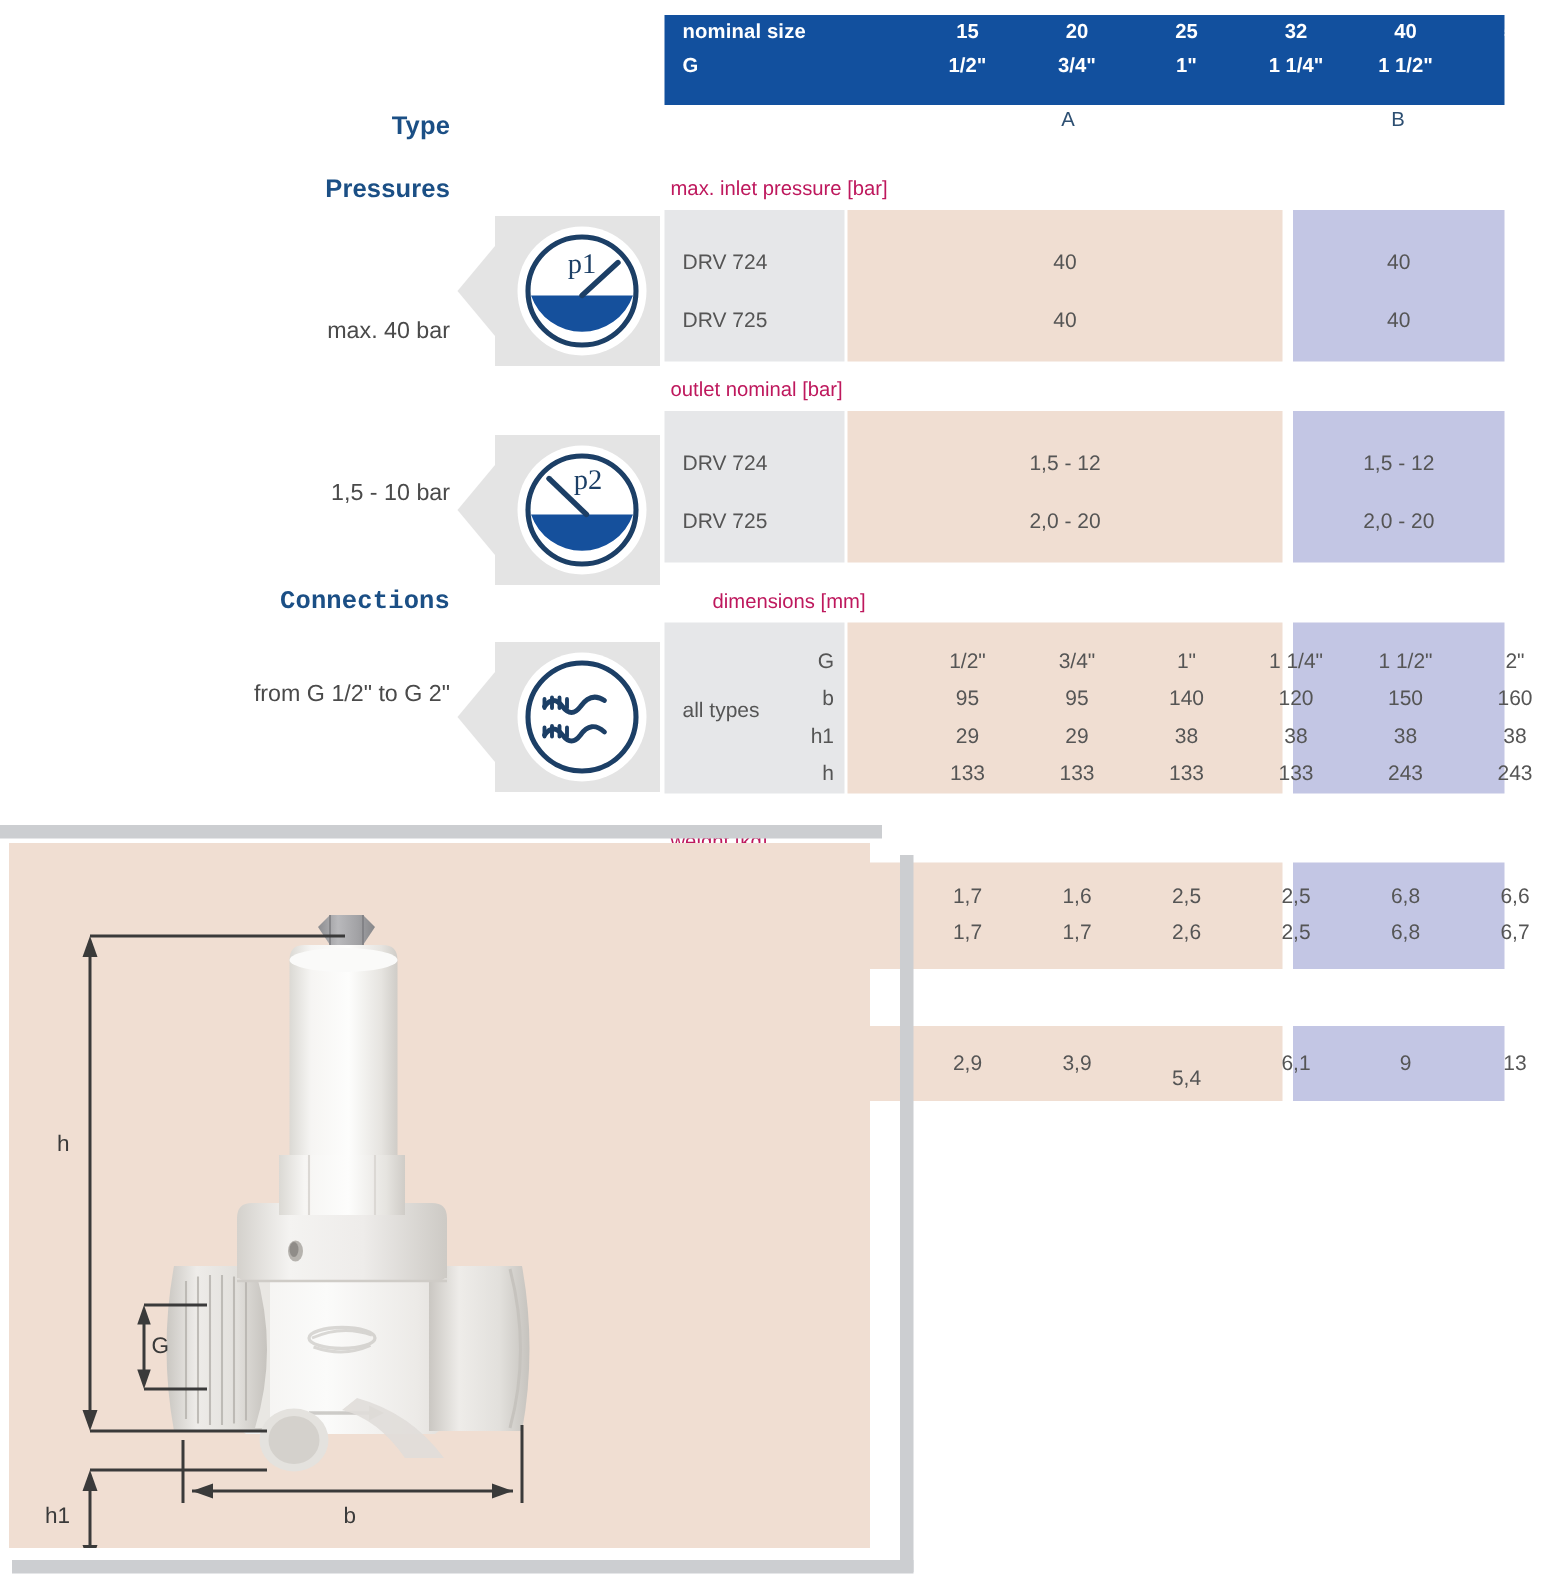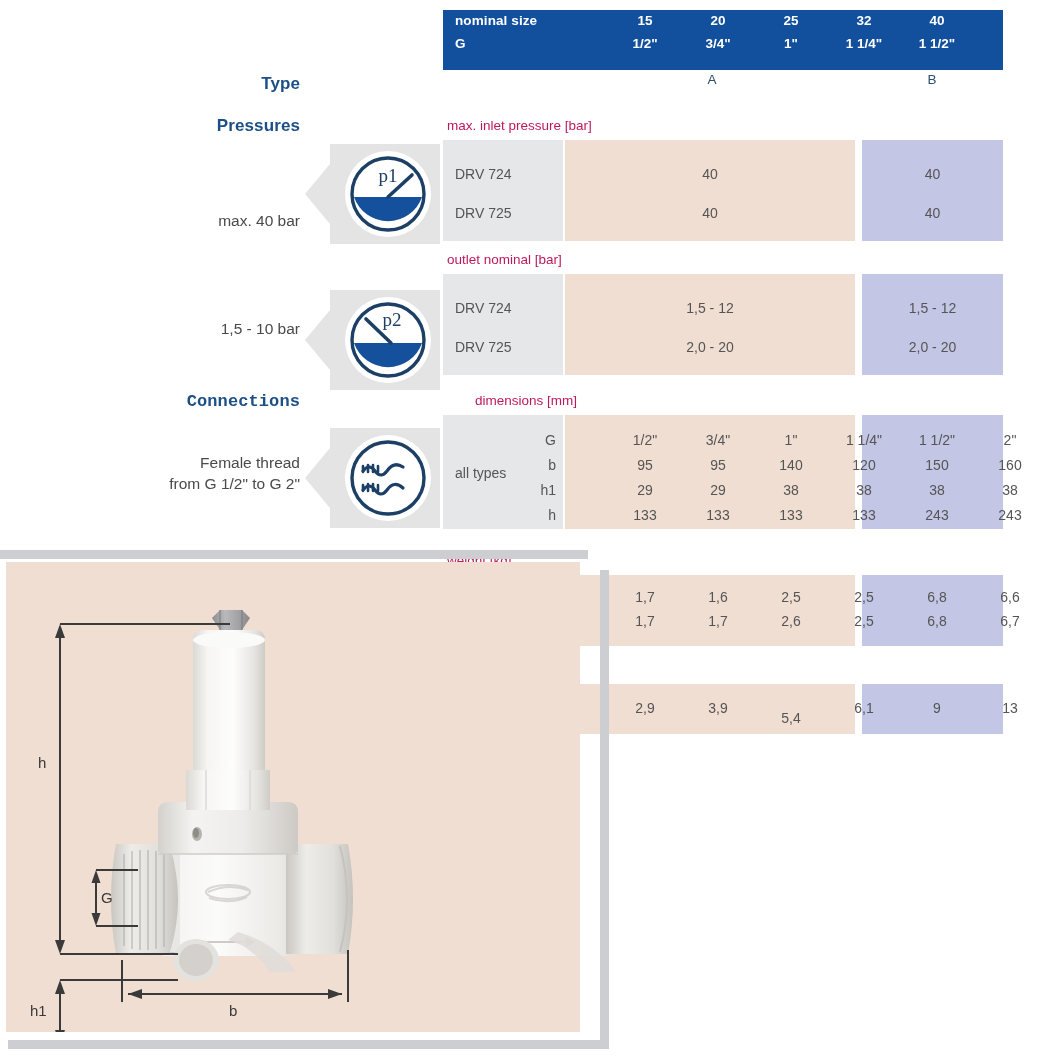--- a/index.html
+++ b/index.html
@@ -139,21 +139,20 @@
   <span id="typeA">A</span>
   <span id="typeB">B</span>
 </div>
 
 <div class="abs sideHead" id="h_press">Pressures</div>
 <div class="abs sideText" id="t_p1">max. 40 bar</div>
 <div class="abs sideText" id="t_p2">1,5 - 10 bar</div>
 
 <div class="abs sideHead" id="h_conn">Connections</div>
 <div class="abs sideText" id="t_conn">
-  <div>Female thread</div>
   <div>from G 1/2" to G 2"</div>
 </div>
 
 <div class="abs badge" id="b_p1">
   <div class="pt"></div>
   <div class="tag"></div>
   <svg width="90" height="90" viewBox="0 0 90 90">
     <circle cx="45" cy="45" r="43" fill="#ffffff"></circle>
     <circle cx="45" cy="45" r="36" fill="#ffffff" stroke="#1c3f66" stroke-width="3.4"></circle>
     <path d="M 11 48 A 36 36 0 0 0 79 48 Z" fill="#15509c"></path>

